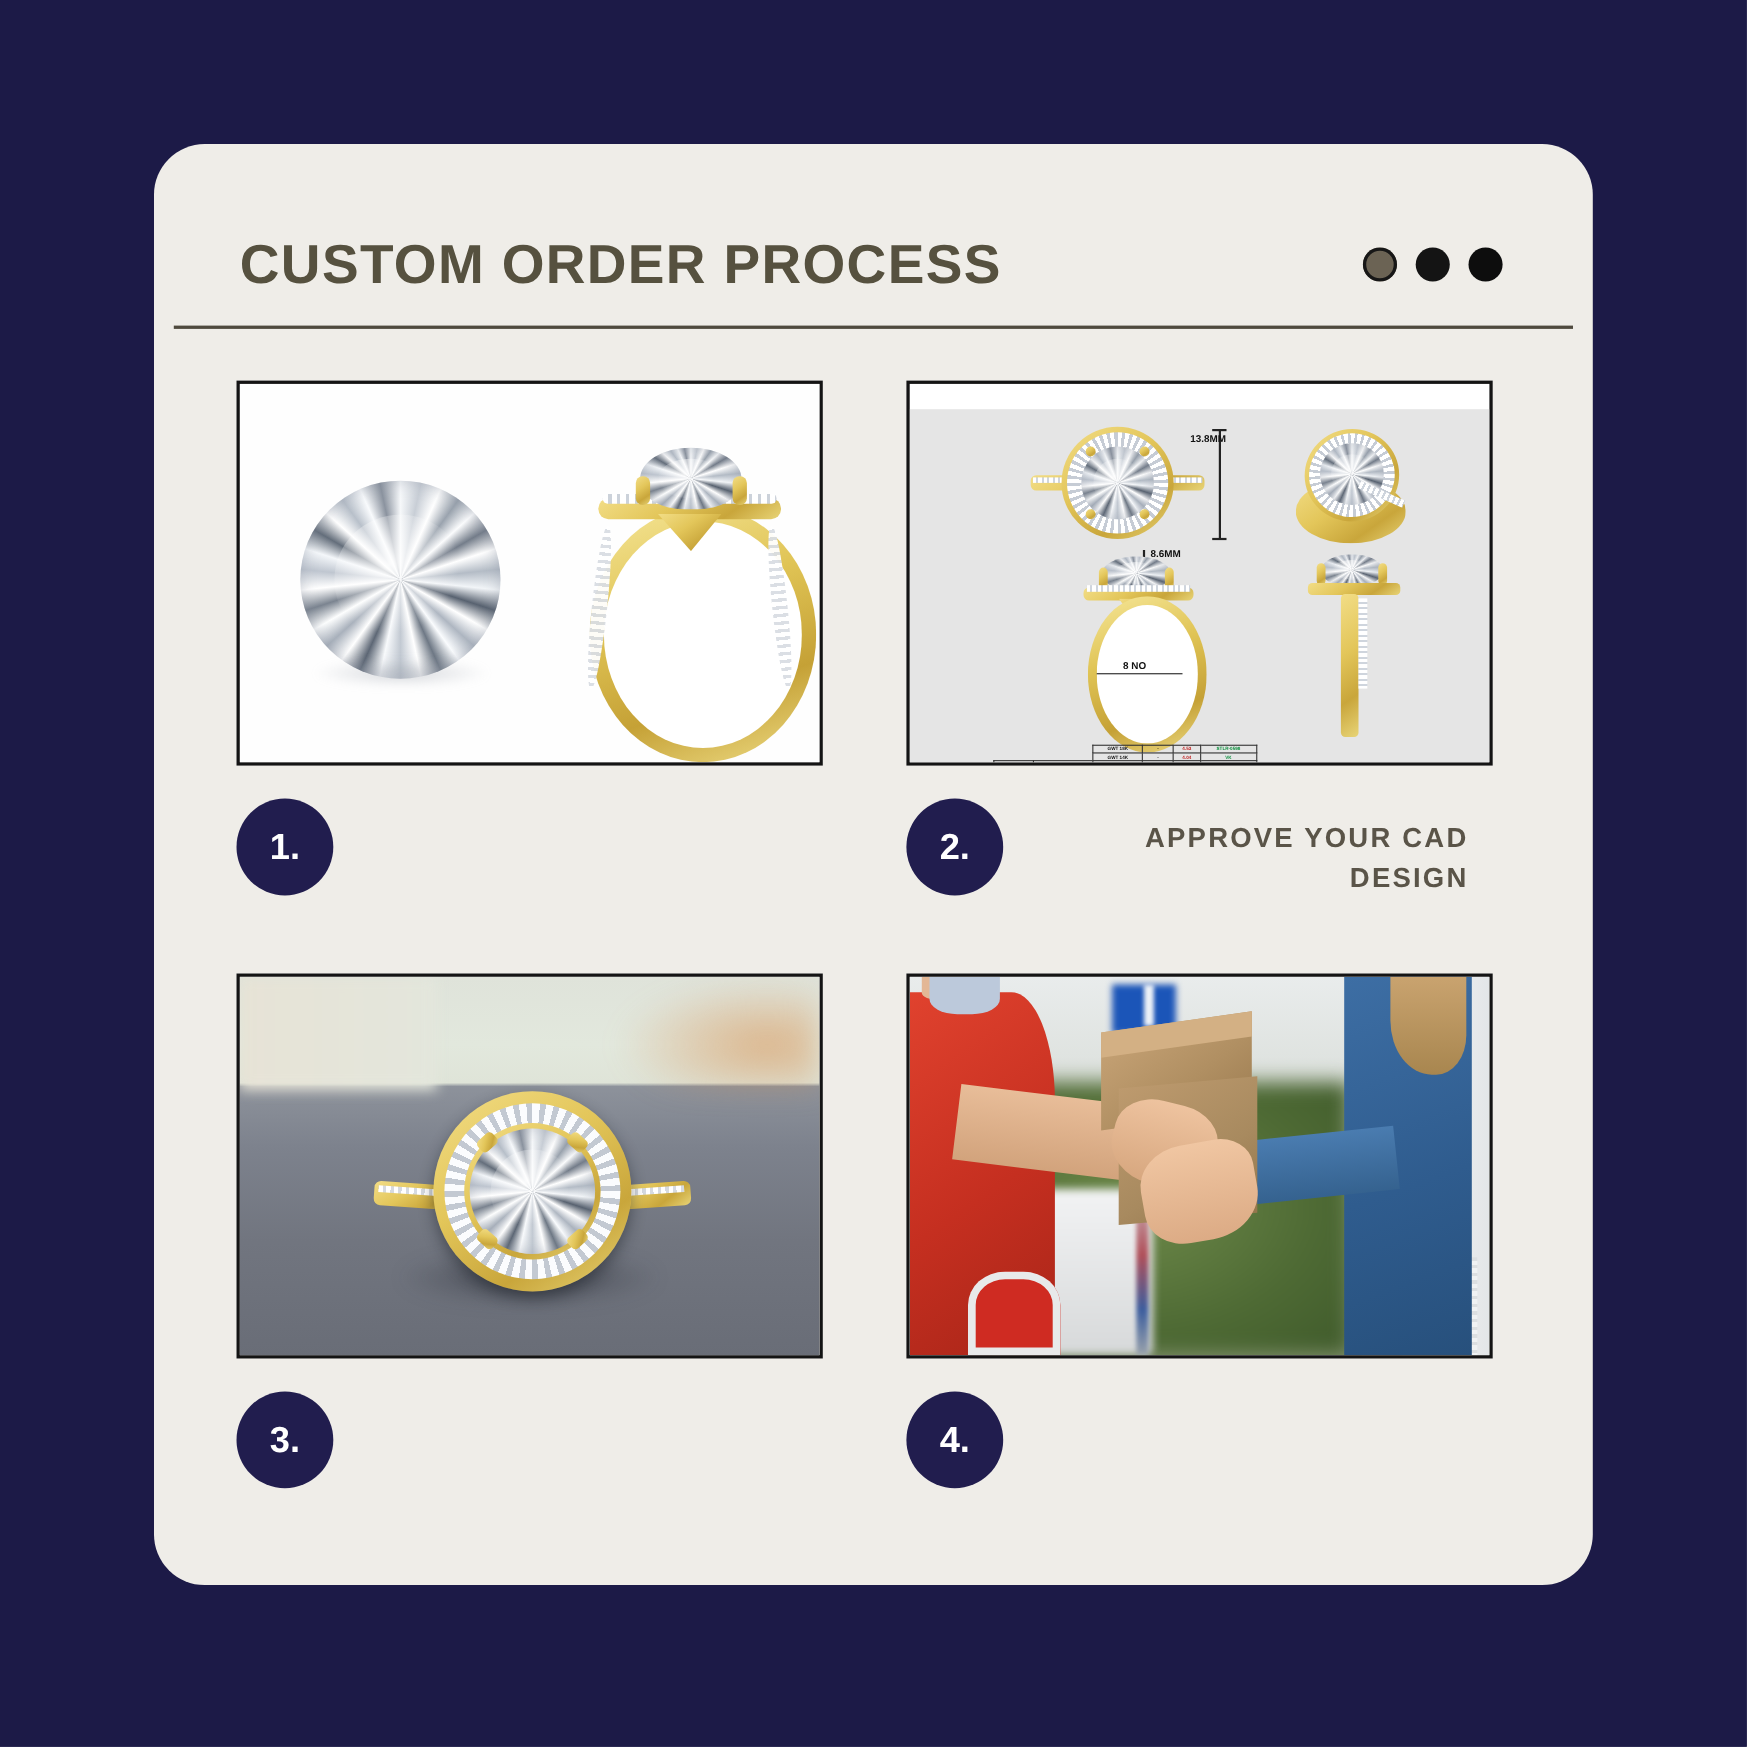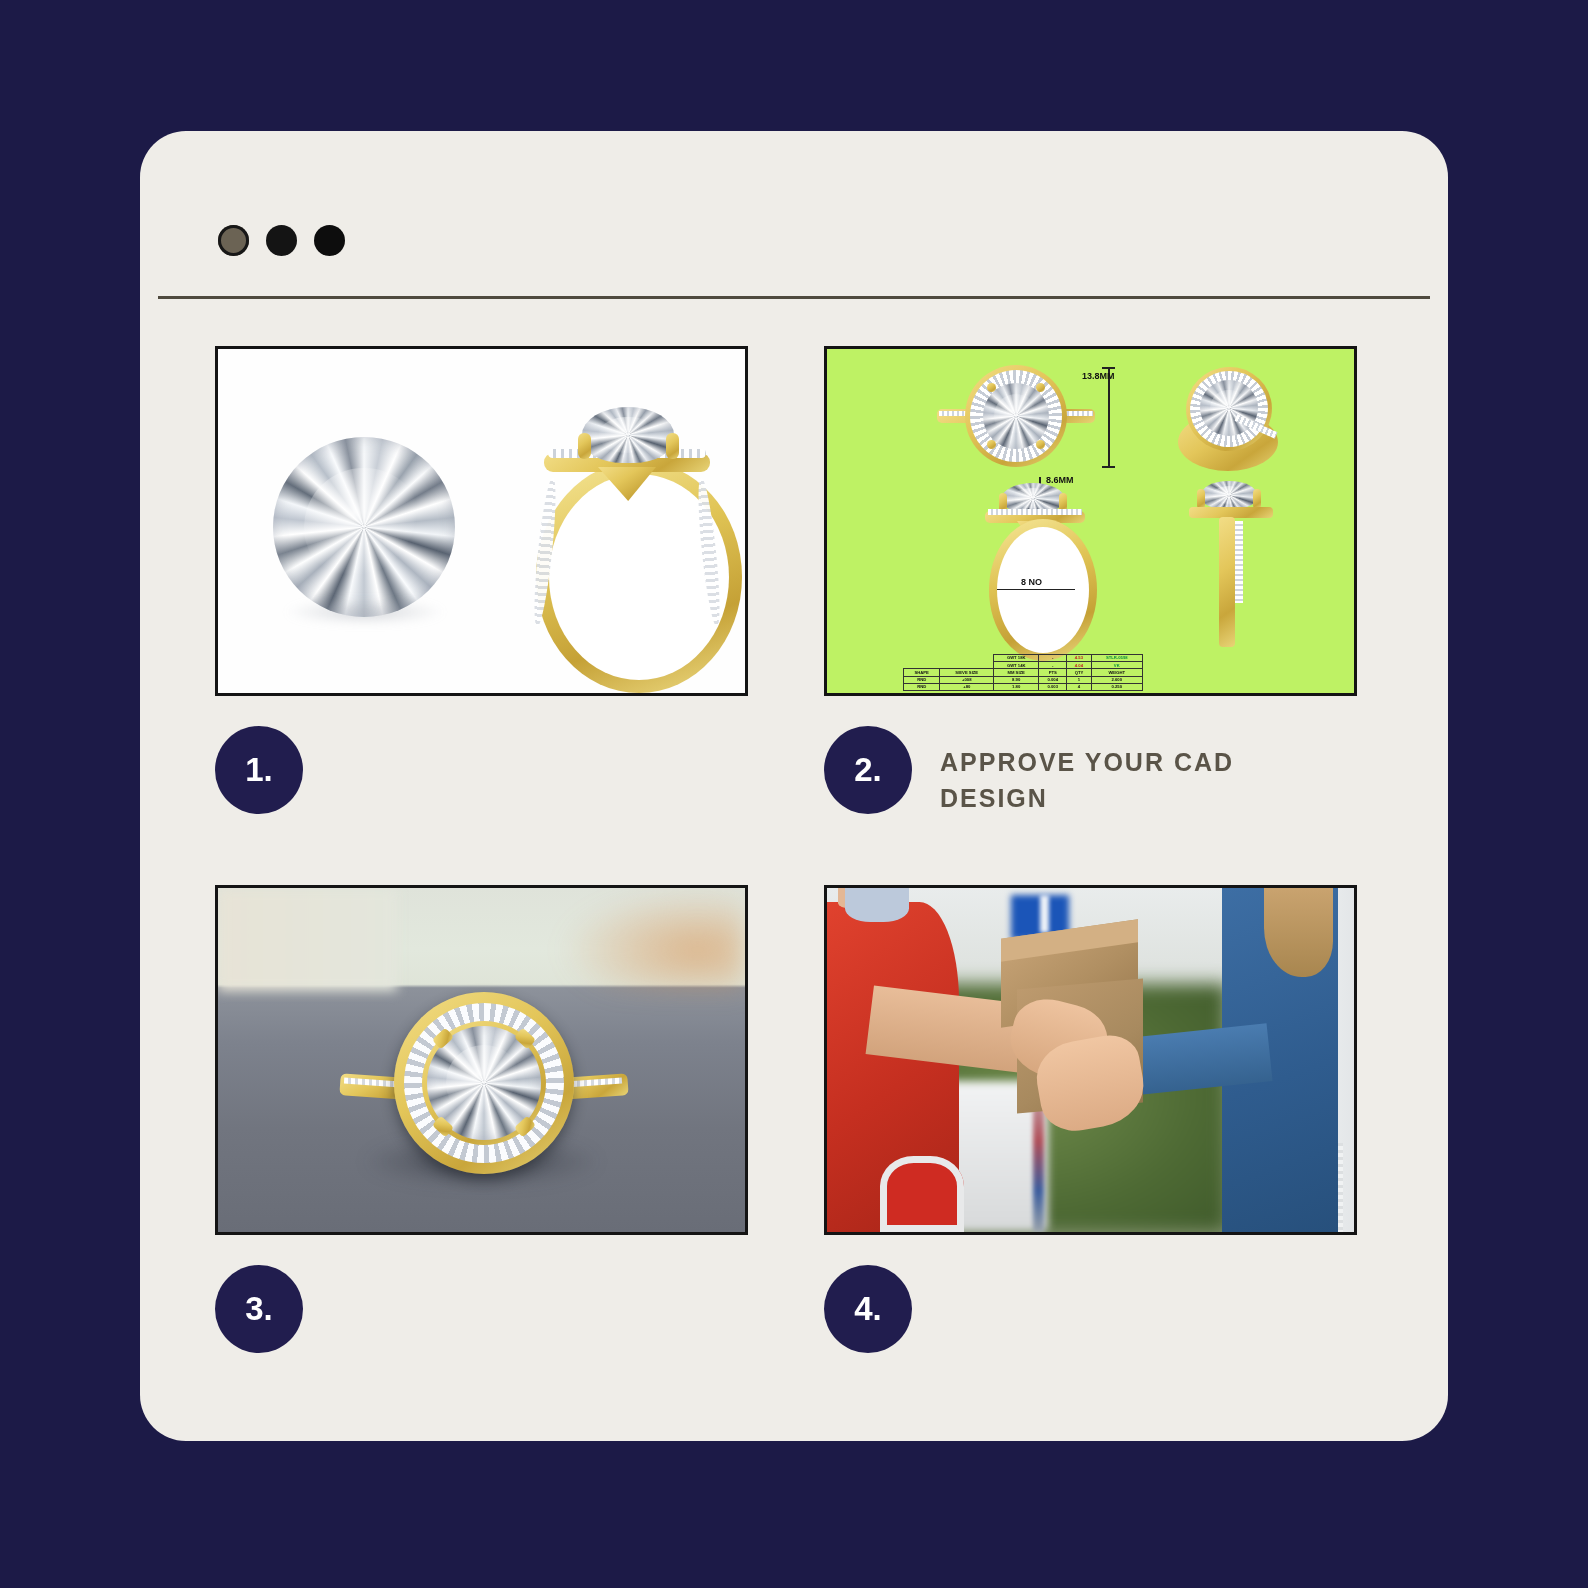--- a/index.html
+++ b/index.html
@@ -126,27 +126,27 @@
     font-size: 25px;
     font-weight: 700;
     letter-spacing: 2.0px;
     line-height: 1.45;
     color: #5a5448;
     padding-top: 12px;
     max-width: 395px;
     text-transform: uppercase;
   }
   .step-3 .step-text, .step-4 .step-text { padding-top: 10px; }
-  .step-2 .step-text { padding-top: 18px; }
+  .step-2 .step-text { padding-top: 18px; text-align: right; }
 
   
   .art-p1 { width: 100%; height: 100%; background: #fefefe; position: relative; }
 
   
-  .art-p2 { width: 100%; height: 100%; background: #bef264; position: relative; }
+  .art-p2 { width: 100%; height: 100%; background: #e5e5e5; position: relative; margin-top: 23px; }
   .cad-label {
     position: absolute;
     font-family: "Liberation Sans", sans-serif;
     font-weight: 700;
     color: #111;
     white-space: nowrap;
   }
   .cad-dimline { position: absolute; background: #222; }
 
   .cad-table {
@@ -246,20 +246,21 @@
   .gold { background: linear-gradient(145deg, #f2dd86, #e3c65a 40%, #c9a63b 72%, #e8d477); }
 </style>
 </head>
 <body>
 
 <div class="stage">
 
   <div class="card">
 
     <div class="card-header">
+      <h1 class="card-title">CUSTOM ORDER PROCESS</h1>
       <div class="window-dots">
         <span class="dot dot-1"></span>
         <span class="dot dot-2"></span>
         <span class="dot dot-3"></span>
       </div>
     </div>
     <div class="header-rule"></div>
 
     <div class="steps">
 

